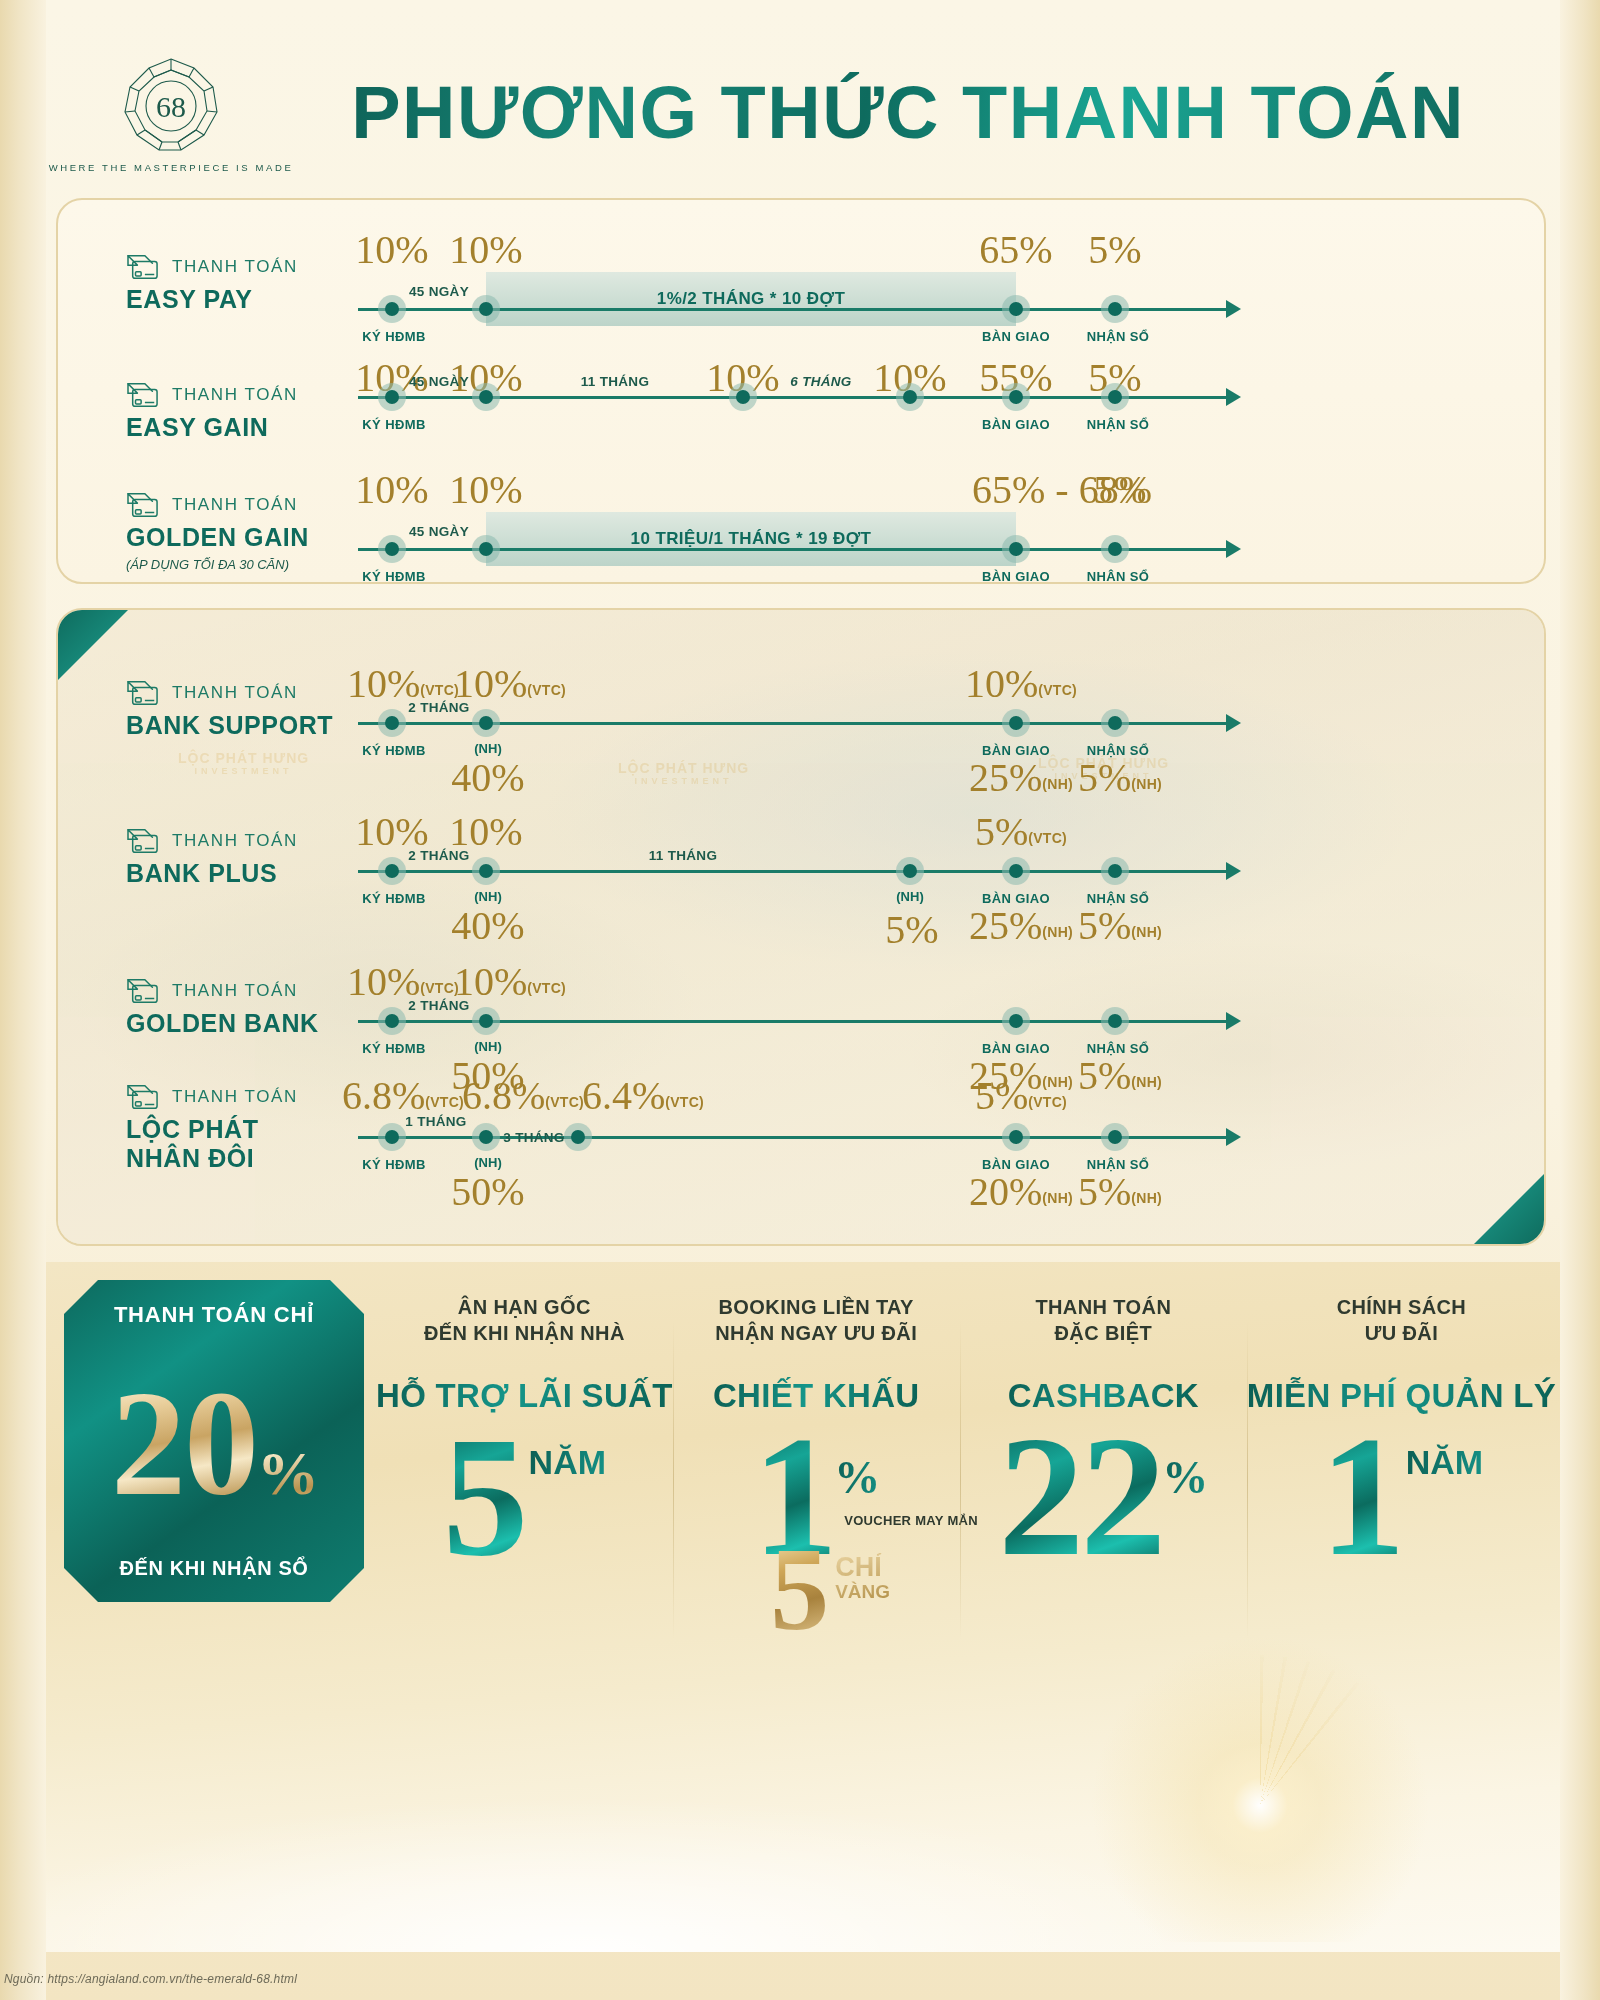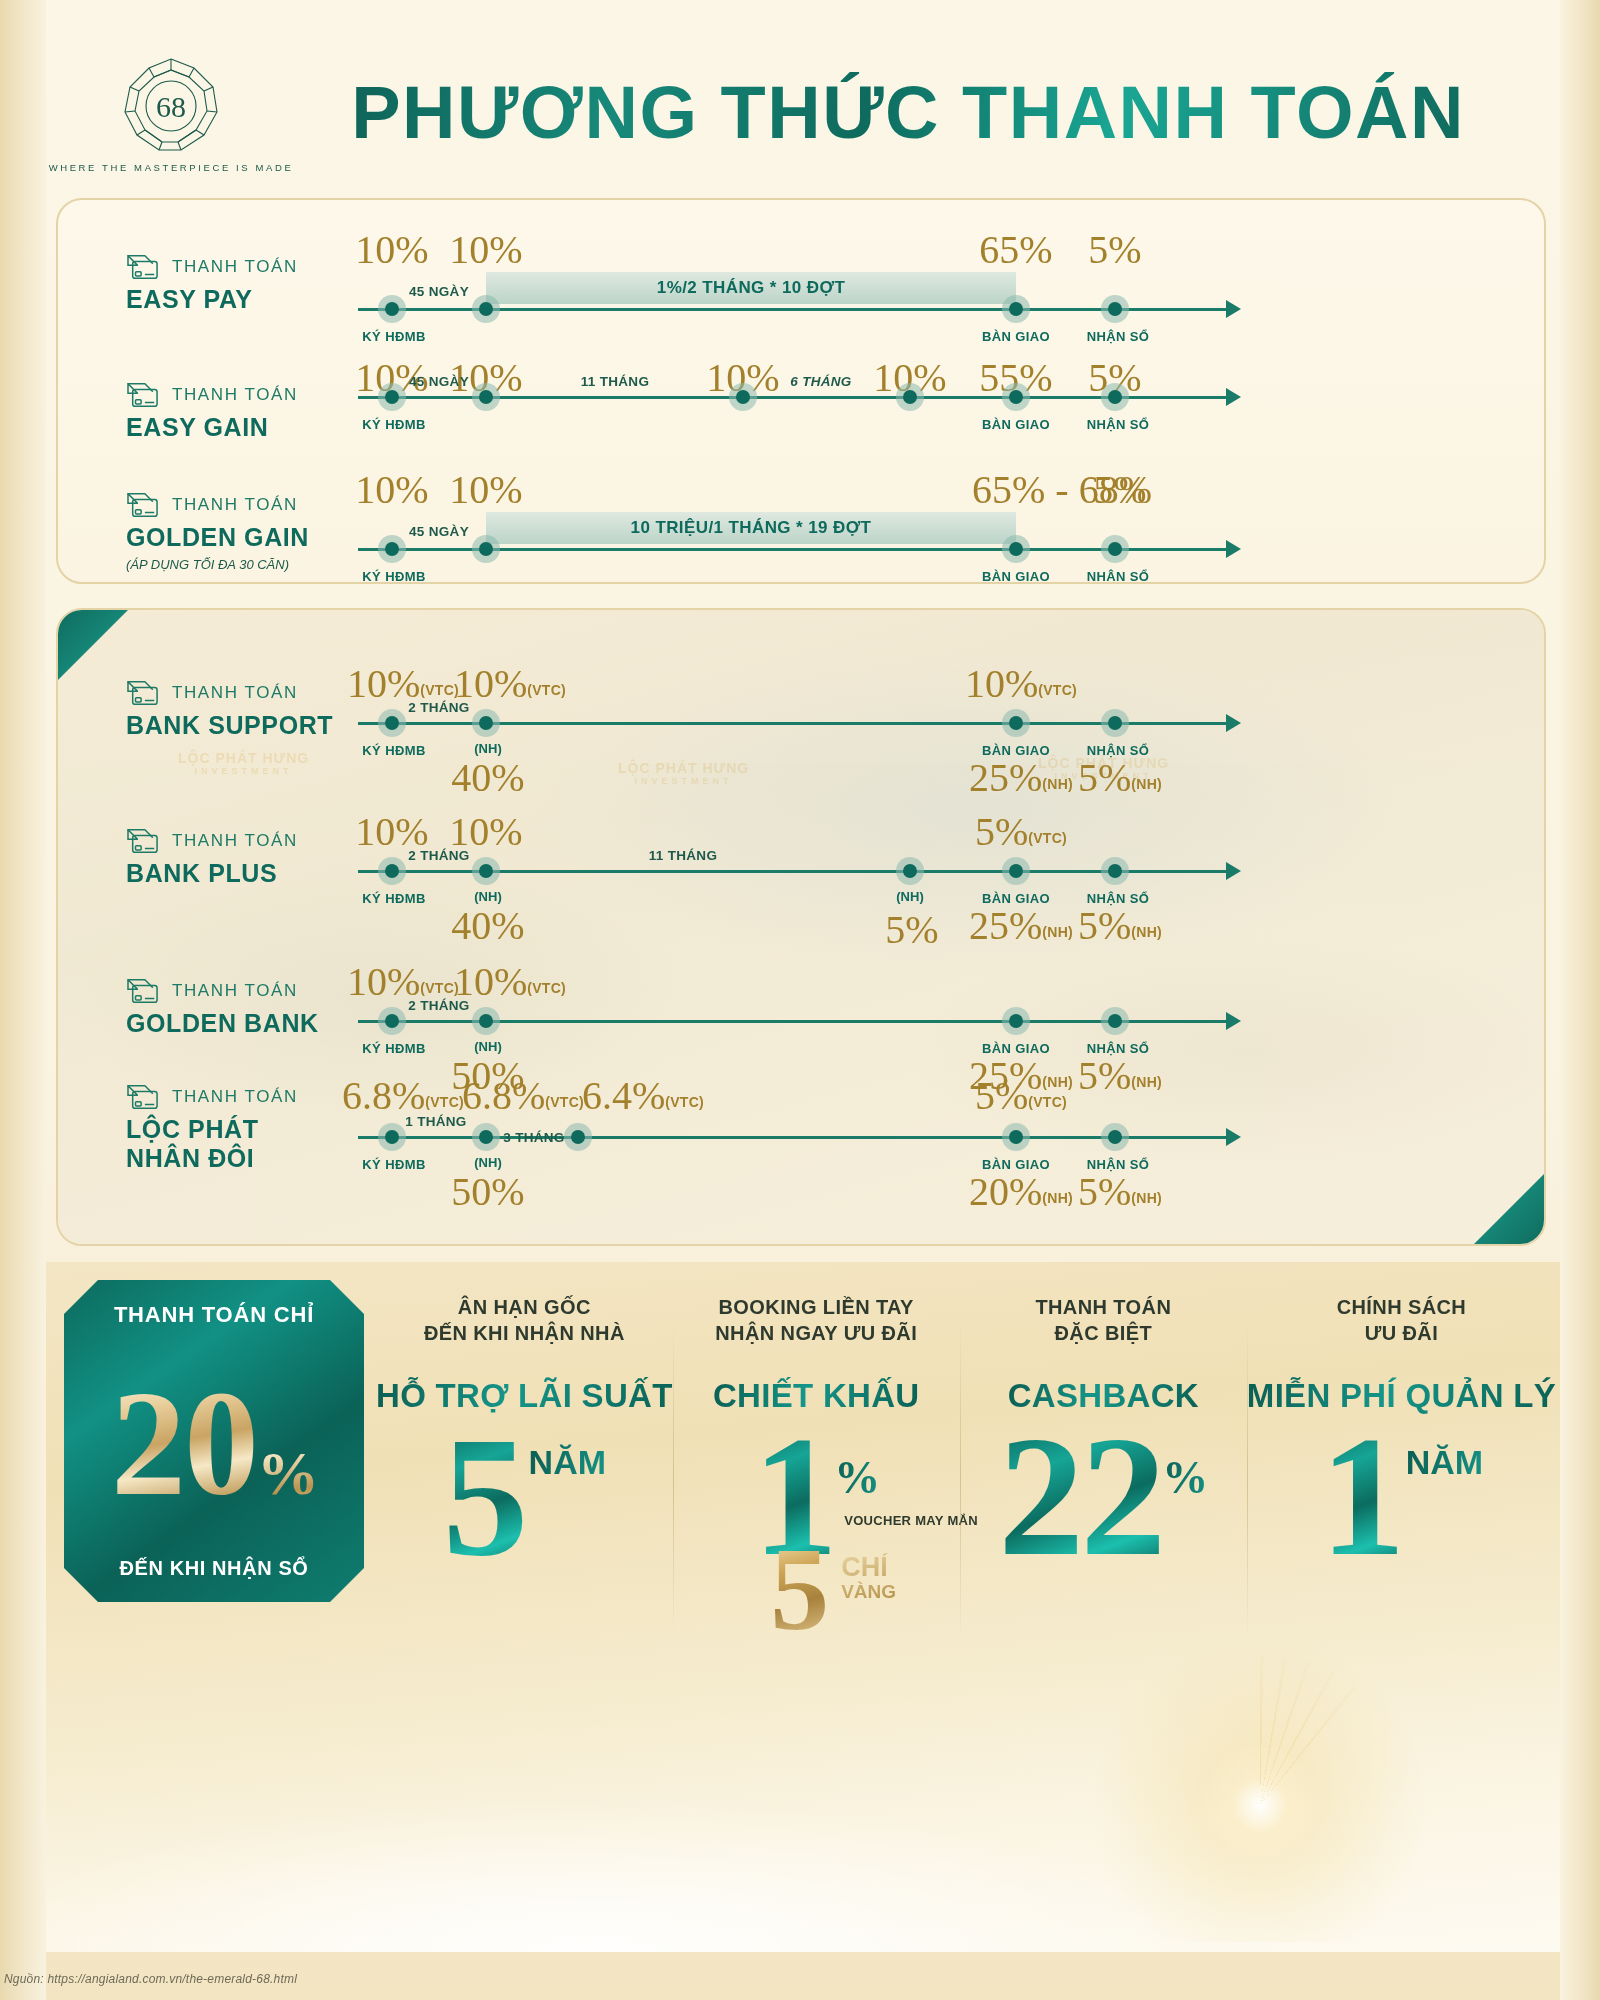--- a/index.html
+++ b/index.html
@@ -106,21 +106,21 @@
              color:#a3802c; letter-spacing:.3px; vertical-align:2px;}
   .pct.below{ color:#a3802c; }
 
   .milestone{ position:absolute; transform:translateX(-50%); white-space:nowrap;
               font-size:13px; font-weight:bold; color:#0e6a5c; letter-spacing:.4px; }
   .duration{ position:absolute; transform:translateX(-50%); white-space:nowrap;
              font-size:13.5px; font-weight:bold; color:#1d5a4b; letter-spacing:.3px; }
   .nh-tag{ position:absolute; transform:translateX(-50%); white-space:nowrap;
            font-size:13px; font-weight:bold; color:#0e6a5c; }
 
-  .bandbar{ position:absolute; height:32px;
+  .bandbar{ position:absolute; height:54px;
       background:linear-gradient(180deg,#dfe9e0 0%,#bcd4c9 100%);
       display:flex; align-items:center; justify-content:center; }
   .bandbar span{ font-size:17px; font-weight:bold; color:#0e6a5c; letter-spacing:.4px; }
 
   
   .promo{ position:absolute; left:46px; top:1262px; width:1514px; height:690px; }
   .promo-bg{ position:absolute; inset:0;
     background:linear-gradient(175deg,#f3e6c4 0%,#f0e0b6 28%,#f5ebcd 58%,#fbf5e4 80%,#fdfaf1 100%); }
   .promo-glow{ position:absolute; left:0; bottom:0; width:100%; height:320px;
     background:radial-gradient(ellipse 900px 220px at 36% 100%, rgba(255,255,255,.92), transparent 70%); }
@@ -170,21 +170,21 @@
     -webkit-background-clip:text; background-clip:text; color:transparent; }
   .sup-pct{ font-family:"Liberation Serif",serif; font-size:46px; font-weight:bold; margin-top:34px;
     background:linear-gradient(100deg,#0c5e53,#159287);
     -webkit-background-clip:text; background-clip:text; color:transparent; }
   .voucher{ position:absolute; left:92px; top:96px; font-size:13px; font-weight:bold; color:#2f3a2f;
     white-space:nowrap; letter-spacing:.3px;}
   .gold-sub{ position:absolute; left:18px; top:120px; display:flex; align-items:flex-start; }
   .gold-num{ font-family:"Liberation Serif",serif; font-size:118px; line-height:.9; font-weight:bold;
     background:linear-gradient(165deg,#f3e0b0 0%,#cfa758 30%,#a8823d 60%,#e5cb92 100%);
     -webkit-background-clip:text; background-clip:text; color:transparent; }
-  .gold-unit{ margin-top:16px; margin-left:12px; font-size:27px; font-weight:bold; line-height:1.1;
+  .gold-unit{ margin-top:16px; margin-left:6px; font-size:27px; font-weight:bold; line-height:1.1;
     background:linear-gradient(165deg,#e9d3a0,#b28f46);
     -webkit-background-clip:text; background-clip:text; color:transparent; text-align:left;}
   .gold-unit .u2{ display:block; font-size:19px; }
 
   .source{ position:absolute; left:4px; bottom:14px; font-size:12px; font-style:italic;
     color:#6d6a58; letter-spacing:.2px; }
 </style>
 </head>
 <body>
 

